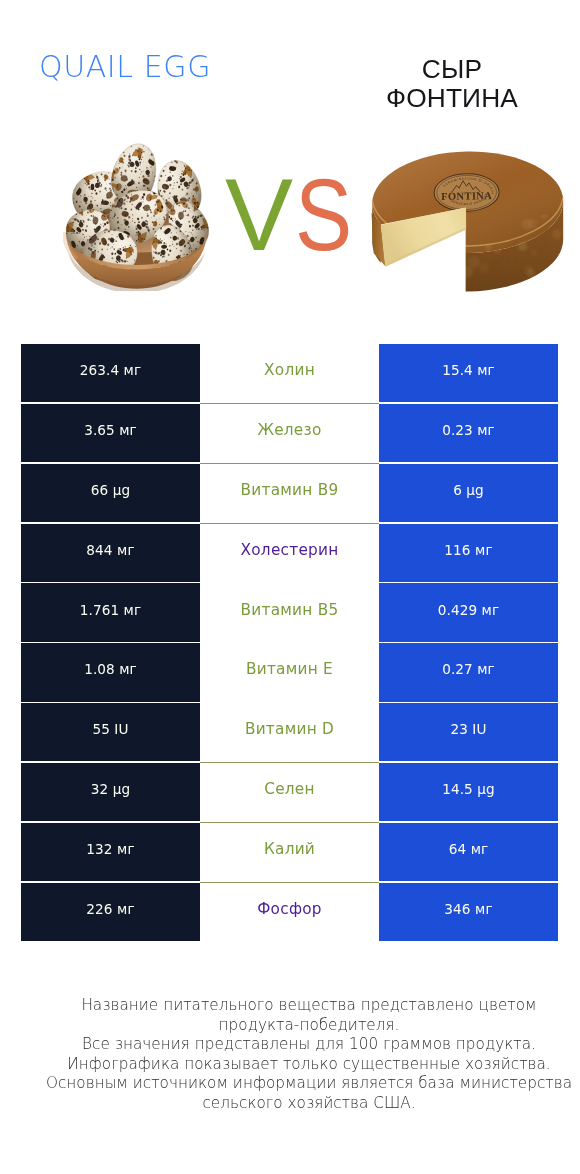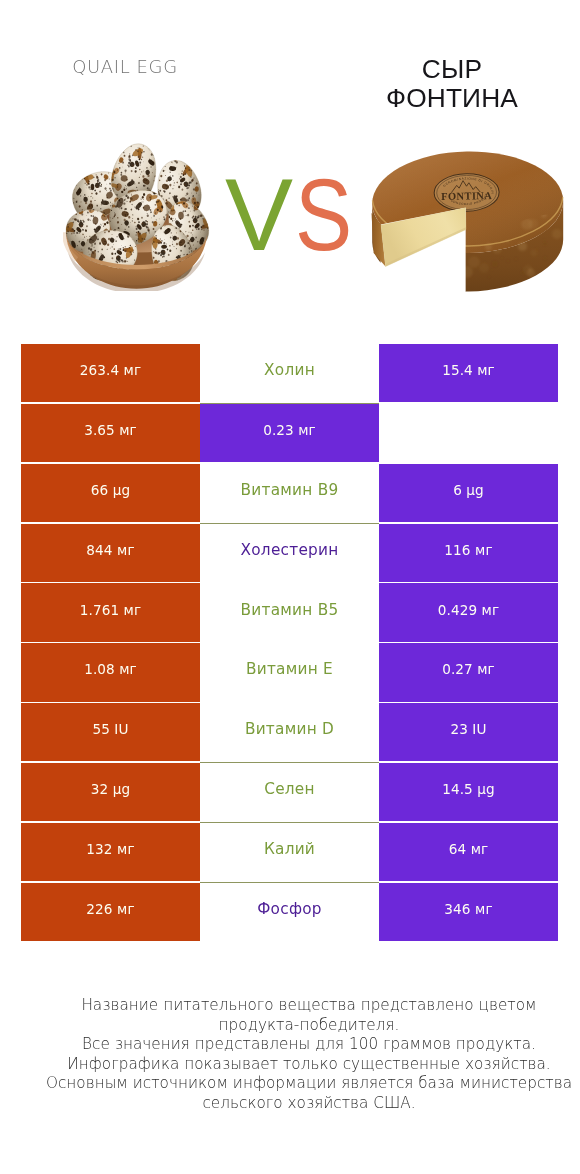--- a/index.html
+++ b/index.html
@@ -5,42 +5,42 @@
 <style>
   html,body{margin:0;padding:0;background:#fff;}
   body{width:580px;height:1174px;font-family:"Liberation Sans",sans-serif;overflow:hidden;
        -webkit-font-smoothing:antialiased;}
   .page{position:relative;width:580px;height:1174px;background:#ffffff;overflow:hidden;}
 
   
   .hdr{position:absolute;left:0;top:0;width:580px;height:330px;}
   .title-left{position:absolute;left:0;top:55px;width:250px;text-align:center;
        font-family:"DejaVu Sans","Liberation Sans",sans-serif;font-weight:200;
-       font-size:18px;letter-spacing:0.6px;color:#737373;line-height:24px;}
+       font-size:30px;letter-spacing:0.6px;color:#3b82f6;line-height:24px;}
   .title-right{position:absolute;left:332px;top:22px;width:240px;text-align:center;
        font-family:"Liberation Sans",sans-serif;font-weight:400;
        font-size:26.3px;letter-spacing:0.15px;color:#17161a;line-height:28.8px;margin-top:33px;}
 
   .vs{position:absolute;left:4px;top:164px;width:580px;text-align:center;
       font-family:"Liberation Sans",sans-serif;font-weight:400;font-size:102px;line-height:102px;
       letter-spacing:0;}
   .vs .v{color:#7ba432;}
   .vs .s{color:#e2704e;display:inline-block;transform:scaleX(.84);transform-origin:left center;margin-left:2px;}
 
   .img-left{position:absolute;left:63px;top:142px;width:147px;height:149px;}
   .img-right{position:absolute;left:365px;top:140px;width:210px;height:160px;}
 
   
   .tbl{position:absolute;left:21px;top:344px;width:537px;height:599px;}
   .row{position:absolute;left:0;width:537px;display:flex;height:58.4px;}
   .row:last-child .cell.m{border-bottom:none;}
   .cell{height:58.4px;display:flex;align-items:center;justify-content:center;width:179px;
         box-sizing:border-box;}
-  .cell.l{background:#c2410c;}
-  .cell.r{background:#6d28d9;}
+  .cell.l{background:#0f172a;}
+  .cell.r{background:#1d4ed8;}
   .cell.m{background:#ffffff;position:relative;}
   .cell.m::after{content:"";position:absolute;left:0;right:0;bottom:-2.2px;height:1.3px;background:#8e9660;}
   .row:last-child .cell.m::after{display:none;}
   .val{font-family:"DejaVu Sans","Liberation Sans",sans-serif;font-weight:400;
        font-size:13.6px;color:#fdfef2;letter-spacing:0.1px;white-space:nowrap;
        position:relative;top:-3px;}
   .lbl{font-family:"DejaVu Sans","Liberation Sans",sans-serif;font-weight:400;
        font-size:15.3px;letter-spacing:0.25px;white-space:nowrap;
        position:relative;top:-3px;}
   .lbl.g{color:#7a9c3b;}
@@ -774,20 +774,23 @@
           <span class="lbl g">Холин</span>
         </div>
     <div class="cell r">
           <span class="val">15.4 мг</span>
         </div>
   </div>
   <div class="row" style="top:59.85px">
     <div class="cell l">
           <span class="val">3.65 мг</span>
         </div>
+    <div class="cell m">
+          <span class="lbl g">Железо</span>
+        </div>
     <div class="cell r">
           <span class="val">0.23 мг</span>
         </div>
   </div>
   <div class="row" style="top:119.70px">
     <div class="cell l">
           <span class="val">66 µg</span>
         </div>
     <div class="cell m">
           <span class="lbl g">Витамин B9</span>

